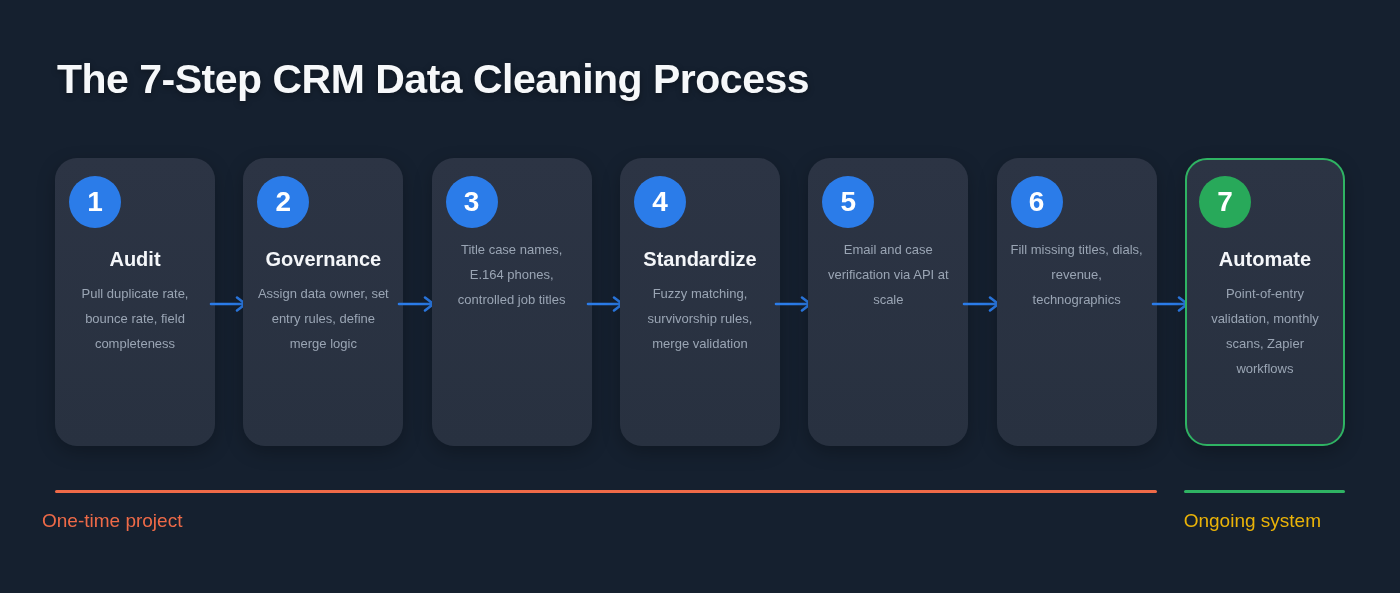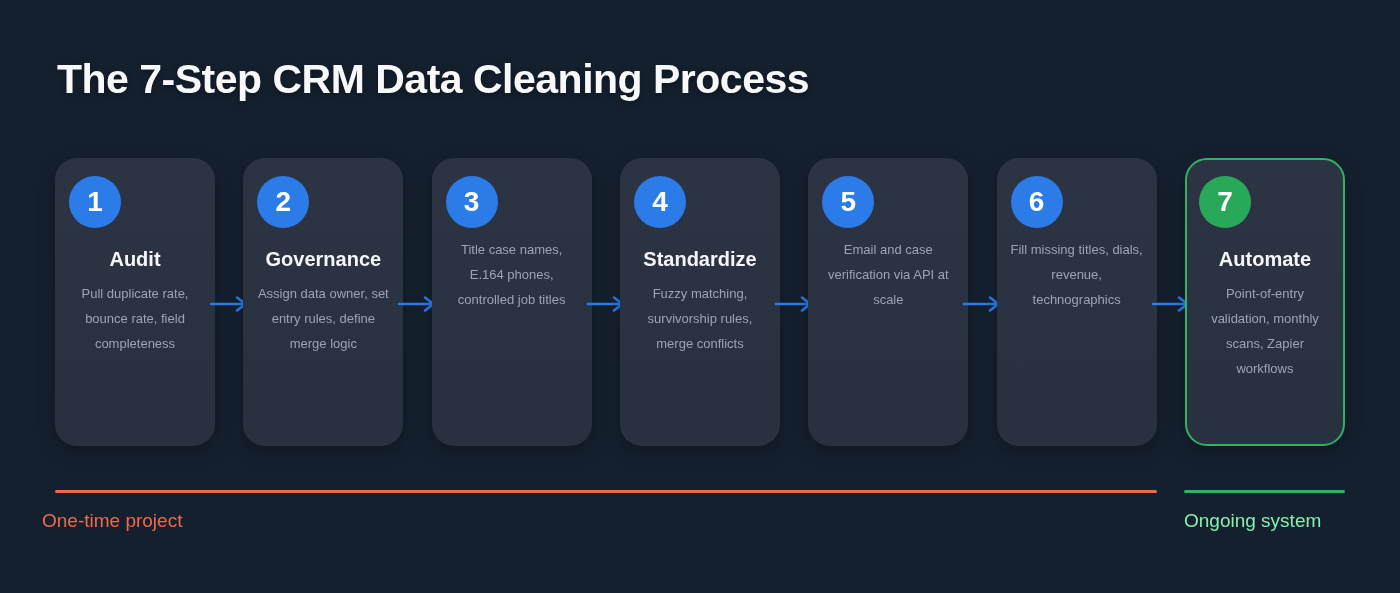--- a/index.html
+++ b/index.html
@@ -103,21 +103,21 @@
   }
   .legend-line.orange { left: 55px; width: 1102px; background: #ee6a48; }
   .legend-line.green  { left: 1184px; width: 161px; background: #2fb363; }
   .legend-label {
     position: absolute;
     top: 509px;
     font-size: 19px;
     line-height: 24px;
   }
   .legend-label.orange { left: 42px; color: #ee6a48; text-align: left; }
-  .legend-label.green  { left: 1184px; width: 161px; color: #86efac; text-align: left; }
+  .legend-label.green  { left: 1160px; width: 161px; color: #eab308; text-align: right; }
 </style>
 </head>
 <body>
 
 <div class="canvas">
 
   <h1 class="page-title">The 7-Step CRM Data Cleaning Process</h1>
 
   <div class="steps-row">
 
@@ -160,21 +160,21 @@
       <svg width="40" height="18" viewBox="0 0 40 18">
           <path d="M2 9 H35 M28 2.5 L36.5 9 L28 15.5" fill="none" stroke="#2b7ce9" stroke-width="2.6" stroke-linecap="round" stroke-linejoin="round"></path>
         </svg>
     </div>
 
     <div class="card">
       <div class="num-circle">
           <span>4</span>
         </div>
       <div class="card-title">Standardize</div>
-      <div class="card-desc">Fuzzy matching, survivorship rules, merge conflicts</div>
+      <div class="card-desc">Fuzzy matching, survivorship rules, merge validation</div>
     </div>
 
     <div class="arrow-cell">
       <svg width="40" height="18" viewBox="0 0 40 18">
           <path d="M2 9 H35 M28 2.5 L36.5 9 L28 15.5" fill="none" stroke="#2b7ce9" stroke-width="2.6" stroke-linecap="round" stroke-linejoin="round"></path>
         </svg>
     </div>
 
     <div class="card">
       <div class="num-circle">

